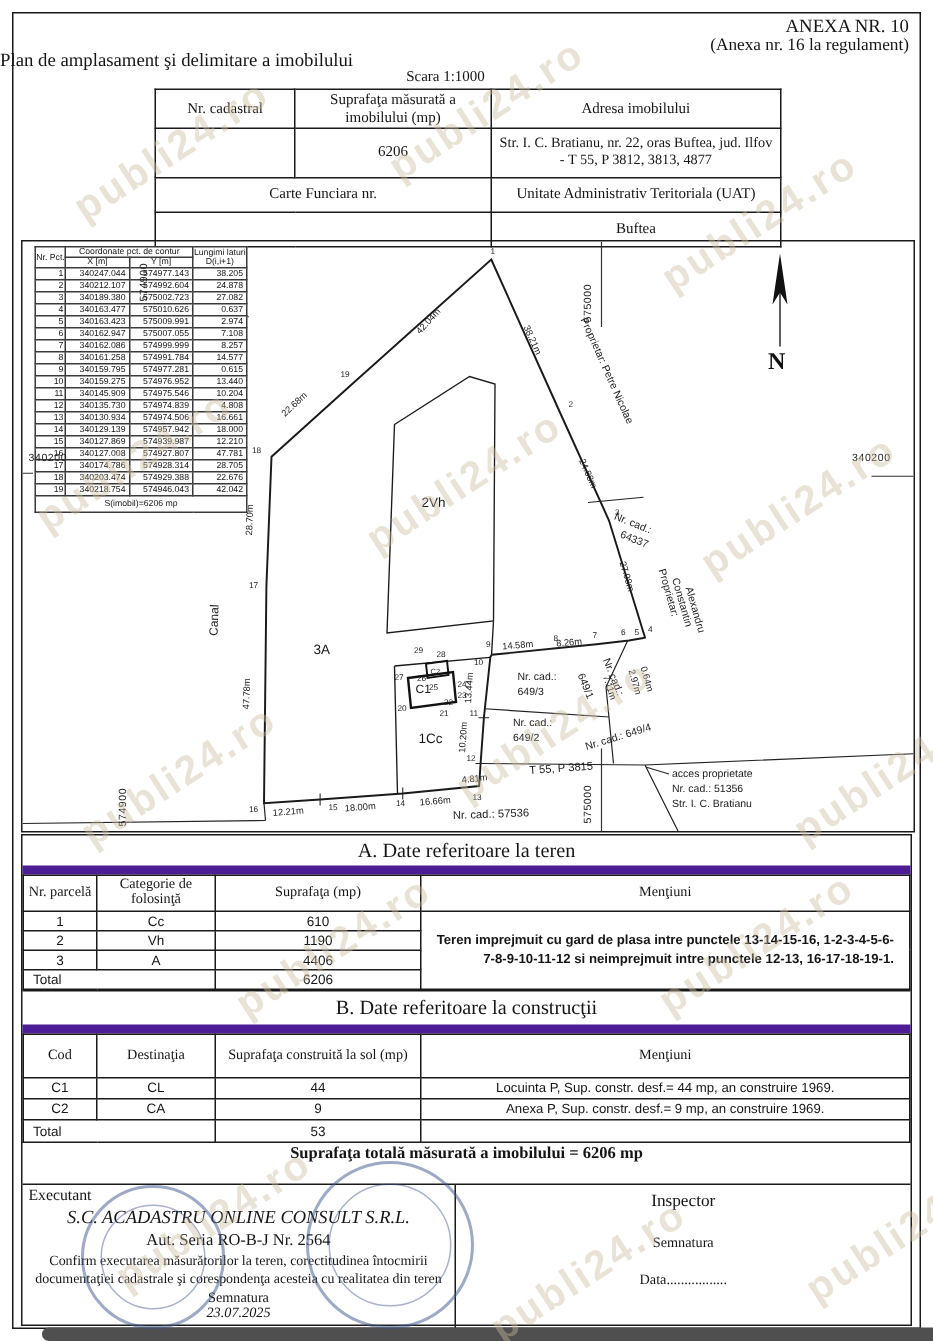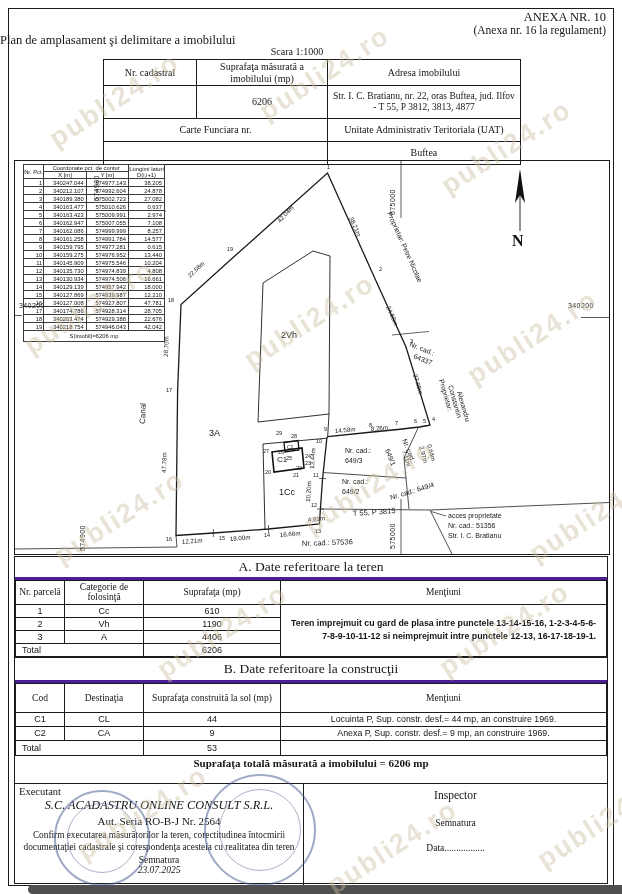--- a/index.html
+++ b/index.html
@@ -22,21 +22,21 @@
                font-family:"Liberation Sans",sans-serif;font-size:5.8px;background:#fff;}
   #coord-table th,#coord-table td{border:1px solid #3a3a3a;padding:0;line-height:1.05;font-weight:normal;}
   #coord-table th{text-align:center;}
   #coord-table td{height:7px;text-align:right;padding-right:2px;white-space:nowrap;}
   #coord-table td.pct{text-align:right;padding-right:1px;}
   #coord-table .foot{text-align:center;height:10px;padding-right:0;}
   .grid-label{position:absolute;z-index:3;font-family:"Liberation Sans",sans-serif;font-size:7px;
               letter-spacing:.4px;transform-origin:left top;white-space:nowrap;color:#222;}
   
   #sections{position:absolute;left:14px;top:556px;width:594px;height:328px;border:1px solid #1a1a1a;box-sizing:border-box;}
-  .sec-title{height:20px;border-bottom:3px solid #4c1d95;text-align:center;font-size:13.5px;line-height:20px;}
+  .sec-title{height:20px;border-bottom:6px solid #4c1d95;text-align:center;font-size:13.5px;line-height:20px;}
   .sec-table{width:100%;border-collapse:collapse;}
   .sec-table th{border:1px solid #1a1a1a;font-weight:normal;font-size:9.5px;line-height:1.1;padding:1px 2px;}
   .sec-table td{border:1px solid #1a1a1a;font-family:"Liberation Sans",sans-serif;font-size:9px;
                 text-align:center;padding:0 2px;height:12px;}
   .sec-table td.mentions{font-size:8.8px;text-align:right;vertical-align:middle;padding:3px 10px;line-height:1.5;font-weight:bold;}
   .sec-table .tleft{text-align:left;padding-left:6px;font-family:"Liberation Sans",sans-serif;}
   #totals{border-top:0;height:26px;text-align:center;font-size:11px;font-weight:600;line-height:1.2;padding-top:1px;}
   #foot-cols{display:flex;height:117px;border-top:1px solid #1a1a1a;}
   #executant{width:289px;border-right:1px solid #1a1a1a;padding:2px 4px;box-sizing:border-box;position:relative;}
   #inspector{flex:1;padding:2px 6px;box-sizing:border-box;text-align:center;}

